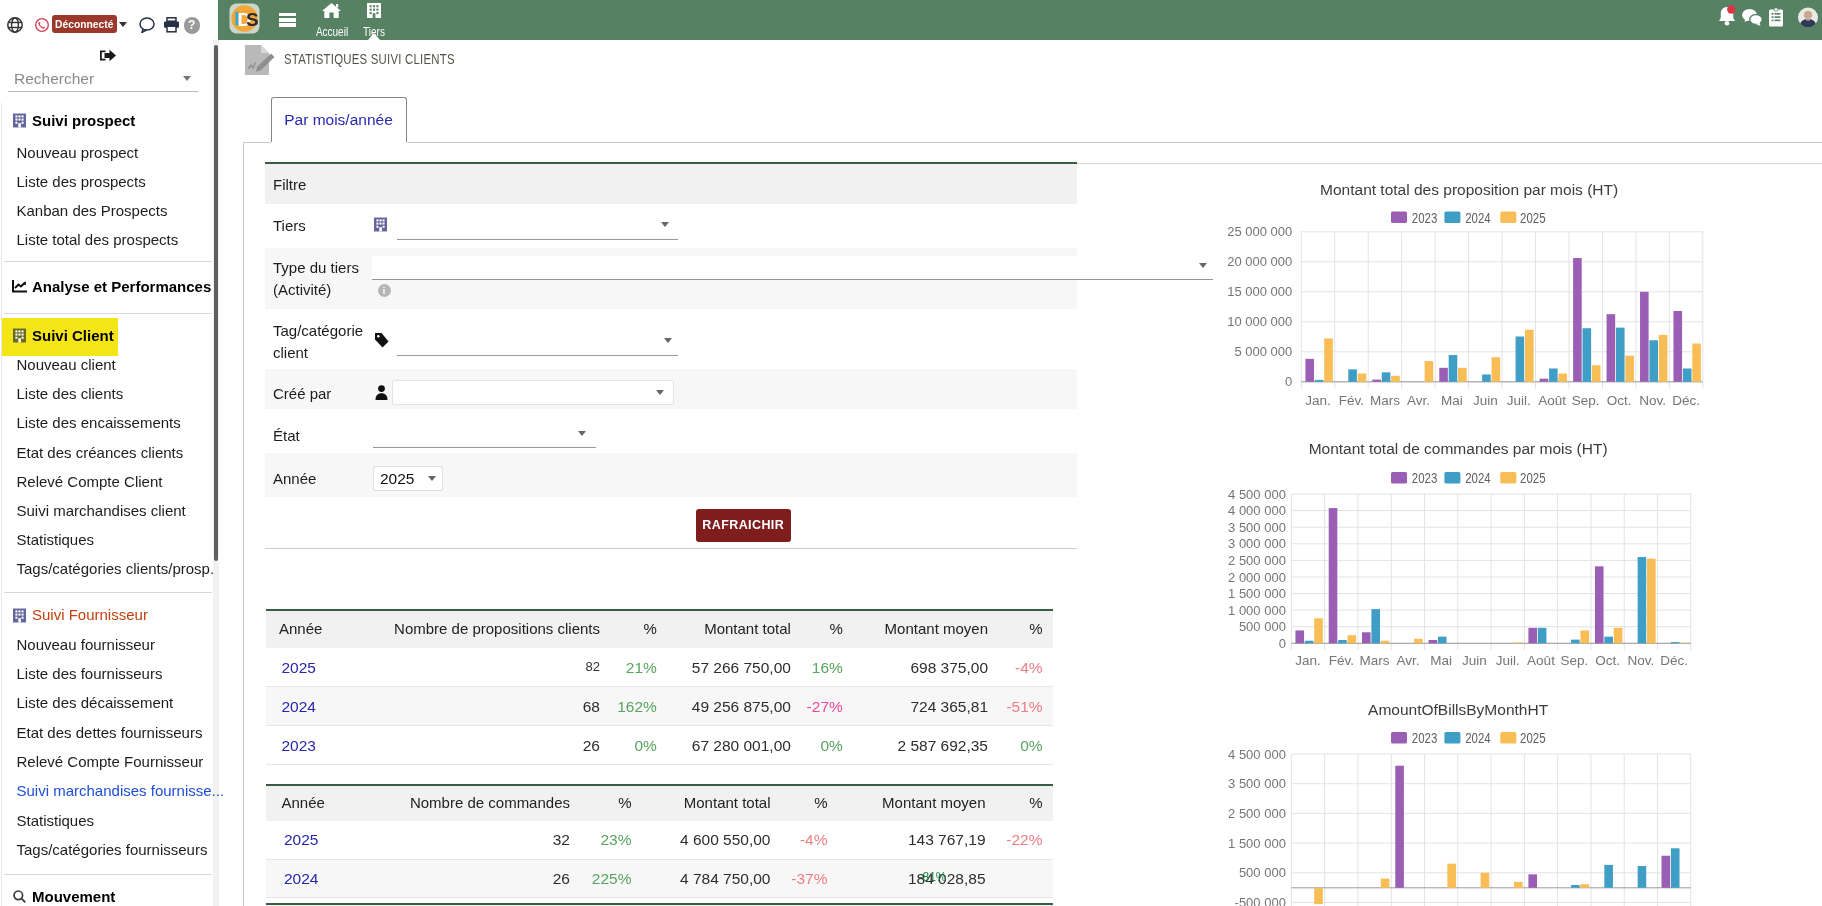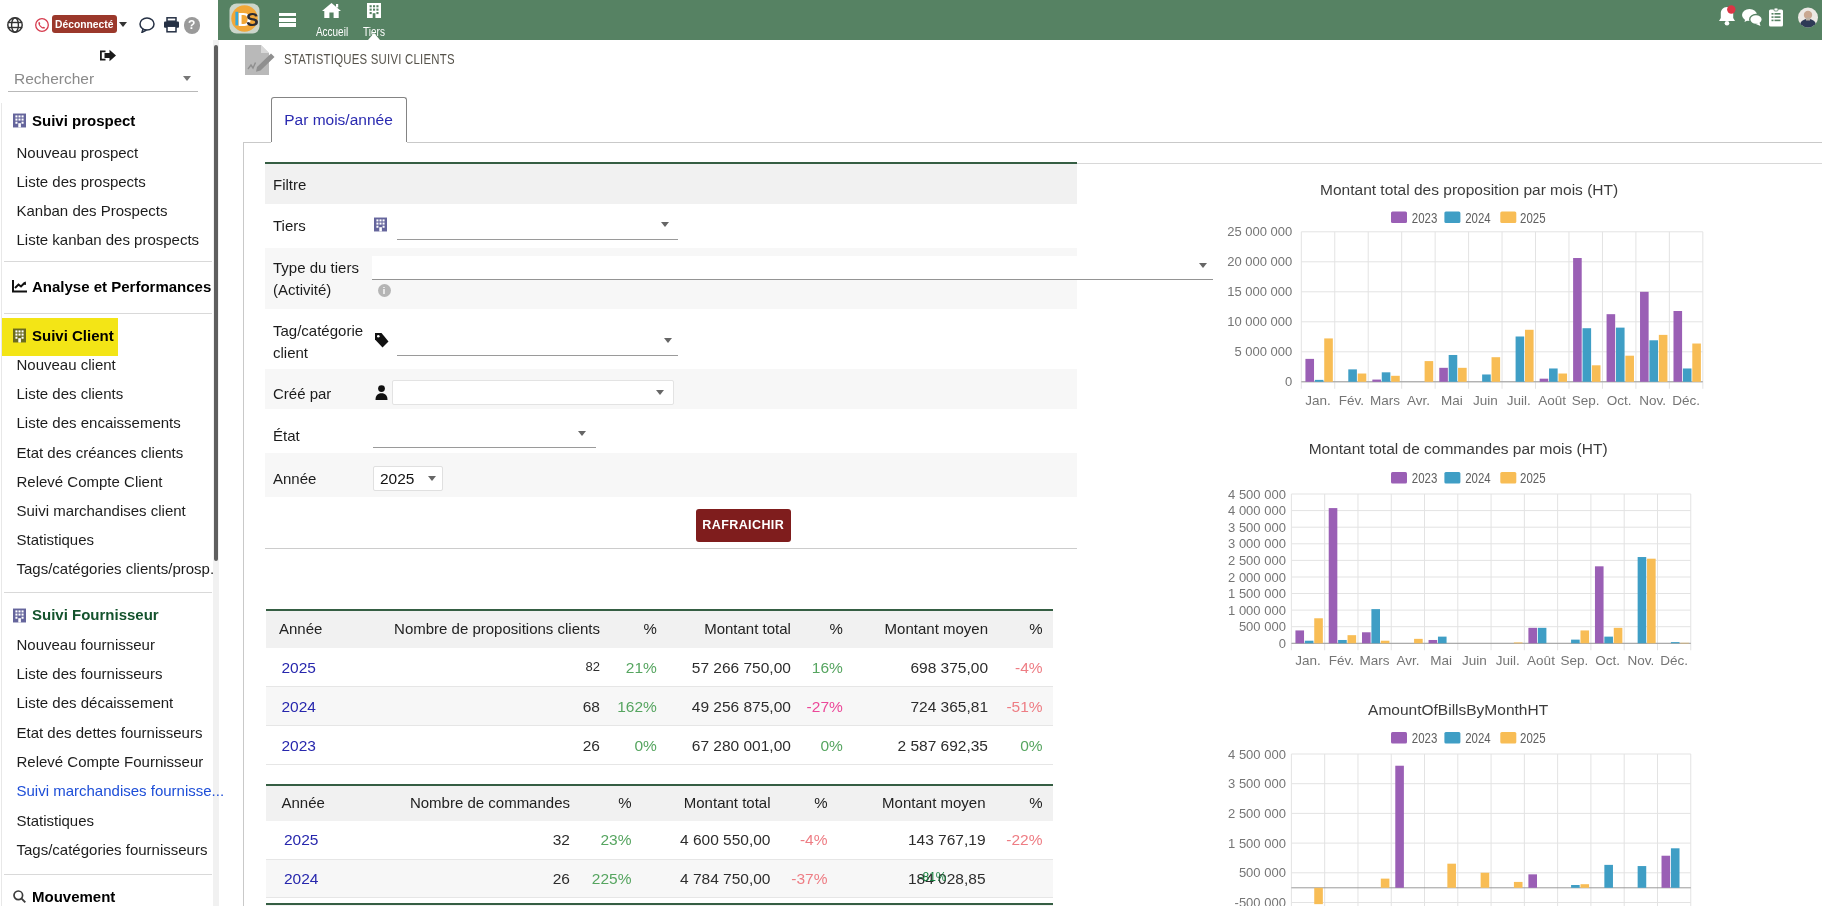--- a/index.html
+++ b/index.html
@@ -118,21 +118,21 @@
         <rect x="9.2" y="5.4" width="2.2" height="2.2"></rect>
 <rect x="2.6" y="8.8" width="2.2" height="2.2"></rect>
         <rect x="9.2" y="8.8" width="2.2" height="2.2"></rect>
 <rect x="5.7" y="10.4" width="2.8" height="4.6"></rect>
 </g>
     </svg>
 <div class="abs" style="left:32.0px;top:111.7px;width:220px;height:18px;color:#000;font-size:15px;font-weight:bold;white-space:nowrap">Suivi prospect</div>
 <div class="abs" style="left:16.5px;top:143.8px;width:220px;height:18px;color:#1d1d1d;font-size:15px;white-space:nowrap">Nouveau prospect</div>
 <div class="abs" style="left:16.5px;top:172.9px;width:220px;height:18px;color:#1d1d1d;font-size:15px;white-space:nowrap">Liste des prospects</div>
 <div class="abs" style="left:16.5px;top:202.0px;width:220px;height:18px;color:#1d1d1d;font-size:15px;white-space:nowrap">Kanban des Prospects</div>
-<div class="abs" style="left:16.5px;top:231.1px;width:220px;height:18px;color:#1d1d1d;font-size:15px;white-space:nowrap">Liste kanban des prospects</div>
+<div class="abs" style="left:16.5px;top:231.1px;width:220px;height:18px;color:#1d1d1d;font-size:15px;white-space:nowrap">Liste total des prospects</div>
 <div class="abs" style="left:4px;top:261.0px;width:208px;height:1px;background:#d9d9d9"></div>
 <svg class="abs" style="left:12px;top:279.6px" width="15" height="13" viewBox="0 0 15 13">
 <path d="M1 0 L1 11.5 L15 11.5" stroke="#111" stroke-width="2" fill="none"></path>
 <path d="M3 8 L6.5 4.5 L9 6.5 L13 2.5" stroke="#111" stroke-width="2" fill="none"></path>
 <path d="M13.8 1.2 L14 5 L10.5 4.2 Z" fill="#111"></path>
 </svg>
 <div class="abs" style="left:32.0px;top:277.6px;width:220px;height:18px;color:#000;font-size:15px;font-weight:bold;white-space:nowrap">Analyse et Performances</div>
 <div class="abs" style="left:4px;top:312.7px;width:208px;height:1px;background:#d9d9d9"></div>
 <div class="abs" style="left:2px;top:318px;width:116px;height:37.5px;background:#f3e516"></div>
 <svg class="abs" style="left:13.0px;top:328.0px" width="13" height="15" viewBox="0 0 14 15">
@@ -166,21 +166,21 @@
         <rect x="5.9" y="2" width="2.2" height="2.2"></rect>
         <rect x="9.2" y="2" width="2.2" height="2.2"></rect>
 <rect x="2.6" y="5.4" width="2.2" height="2.2"></rect>
         <rect x="5.9" y="5.4" width="2.2" height="2.2"></rect>
         <rect x="9.2" y="5.4" width="2.2" height="2.2"></rect>
 <rect x="2.6" y="8.8" width="2.2" height="2.2"></rect>
         <rect x="9.2" y="8.8" width="2.2" height="2.2"></rect>
 <rect x="5.7" y="10.4" width="2.8" height="4.6"></rect>
 </g>
     </svg>
-<div class="abs" style="left:32.0px;top:606.3px;width:220px;height:18px;color:#14532d;font-size:15px;font-weight:bold;white-space:nowrap">Suivi Fournisseur</div>
+<div class="abs" style="left:32.0px;top:606.3px;width:220px;height:18px;color:#c2410c;font-size:15px;font-weight:normal;white-space:nowrap">Suivi Fournisseur</div>
 <div class="abs" style="left:16.5px;top:635.7px;width:220px;height:18px;color:#1d1d1d;font-size:15px;white-space:nowrap">Nouveau fournisseur</div>
 <div class="abs" style="left:16.5px;top:665.0px;width:220px;height:18px;color:#1d1d1d;font-size:15px;white-space:nowrap">Liste des fournisseurs</div>
 <div class="abs" style="left:16.5px;top:694.3px;width:220px;height:18px;color:#1d1d1d;font-size:15px;white-space:nowrap">Liste des décaissement</div>
 <div class="abs" style="left:16.5px;top:723.6px;width:220px;height:18px;color:#1d1d1d;font-size:15px;white-space:nowrap">Etat des dettes fournisseurs</div>
 <div class="abs" style="left:16.5px;top:752.9px;width:220px;height:18px;color:#1d1d1d;font-size:15px;white-space:nowrap">Relevé Compte Fournisseur</div>
 <div class="abs" style="left:16.5px;top:782.2px;width:220px;height:18px;color:#1d4ed8;font-size:15px;white-space:nowrap">Suivi marchandises fournisse...</div>
 <div class="abs" style="left:16.5px;top:811.5px;width:220px;height:18px;color:#1d1d1d;font-size:15px;white-space:nowrap">Statistiques</div>
 <div class="abs" style="left:16.5px;top:840.8px;width:220px;height:18px;color:#1d1d1d;font-size:15px;white-space:nowrap">Tags/catégories fournisseurs</div>
 <div class="abs" style="left:4px;top:873.9px;width:208px;height:1px;background:#d9d9d9"></div>
 <svg class="abs" style="left:13px;top:890.1px" width="13" height="13" viewBox="0 0 13 13">

